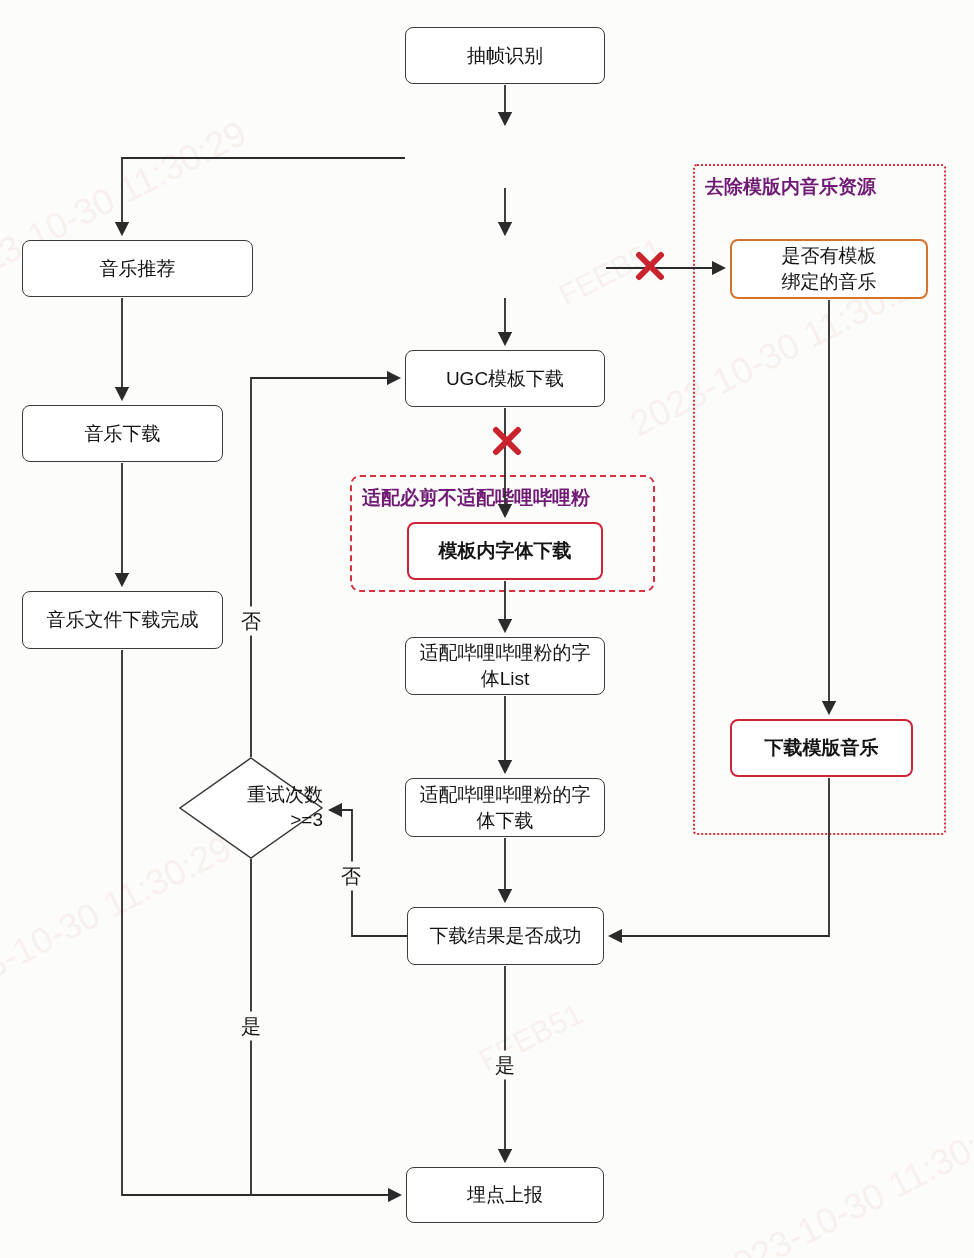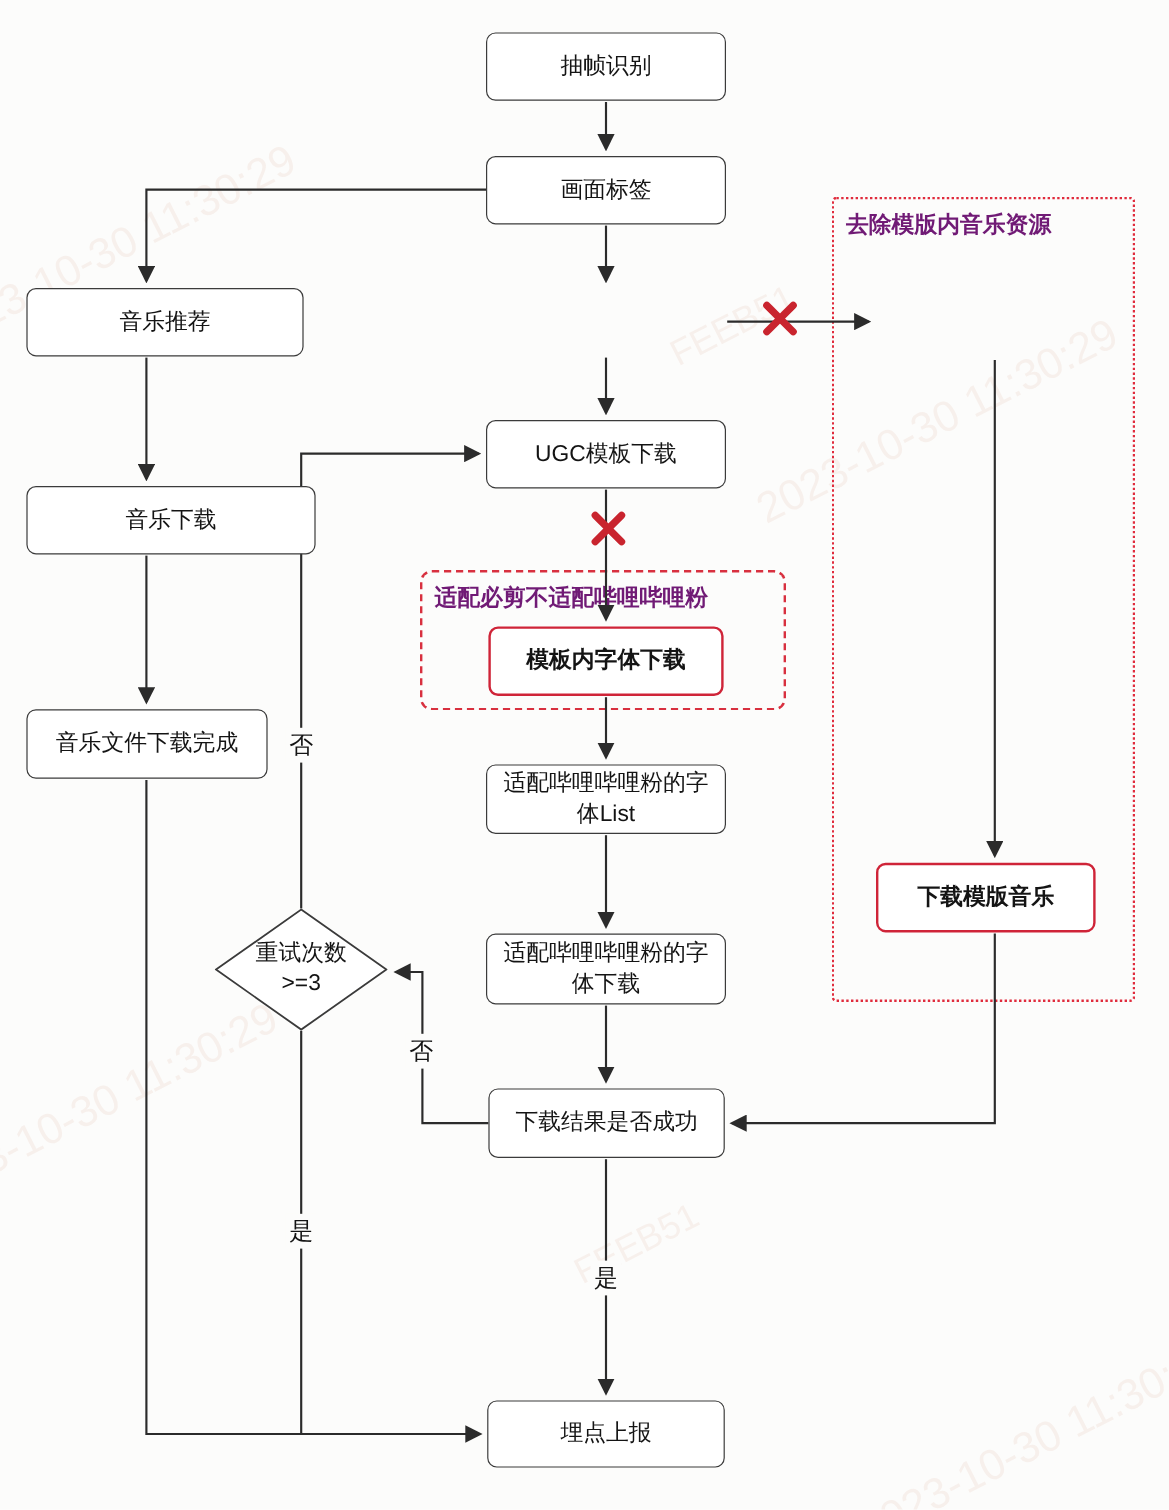--- a/index.html
+++ b/index.html
@@ -39,21 +39,21 @@
     display:flex;flex-direction:column;align-items:center;justify-content:center;
     font-size:19px;color:#141414;line-height:1.35;
     text-align:right;
   }
   .node-red{border-color:#cf2438;border-width:2px;font-weight:bold;}
   .node-orange{border-color:#d4742c;border-width:2px;}
   
   .diamond-wrap{position:absolute;z-index:2;}
   .diamond-text{
     position:absolute;left:0;top:0;width:100%;height:100%;
-    display:flex;flex-direction:column;align-items:center;justify-content:center;
+    display:flex;flex-direction:column;align-items:flex-end;justify-content:center;
     font-size:19px;color:#141414;line-height:1.3;z-index:3;text-align:center;
   }
   
   .edge-label{
     position:absolute;z-index:3;
     background:#fcfcfb;
     font-size:20px;color:#141414;
     padding:1px 3px;
     transform:translate(-50%,-50%);
   }
@@ -112,35 +112,36 @@
       <polyline points="251,757 251,378 399,378" marker-end="url(#arrow)"></polyline>
       <line x1="251" y1="859" x2="251" y2="1195"></line>
       <line x1="505" y1="966" x2="505" y2="1161" marker-end="url(#arrow)"></line>
     </g>
   </svg>
 
   <div class="node" style="left:405px;top:27px;width:200px;height:57px;">
     <span>抽帧识别</span>
   </div>
 
-  <div class="node" style="left:405px;top:130px;width:200px;height:57px;">
-    <span>画面标签</span>
-  </div>
 
   <div class="node" style="left:22px;top:240px;width:231px;height:57px;">
     <span>音乐推荐</span>
   </div>
 
 
+  <div class="node node-orange" style="left:730px;top:239px;width:198px;height:60px;">
+    <span>是否有模板</span>
+    <span>绑定的音乐</span>
+  </div>
 
   <div class="node" style="left:405px;top:350px;width:200px;height:57px;">
     <span>UGC模板下载</span>
   </div>
 
-  <div class="node" style="left:22px;top:405px;width:241px;height:57px;">
+  <div class="node" style="left:22px;top:405px;width:201px;height:57px;">
     <span>音乐下载</span>
   </div>
 
   <div class="node node-red" style="left:407px;top:522px;width:196px;height:58px;">
     <span>模板内字体下载</span>
   </div>
 
   <div class="node" style="left:22px;top:591px;width:201px;height:58px;">
     <span>音乐文件下载完成</span>
   </div>

